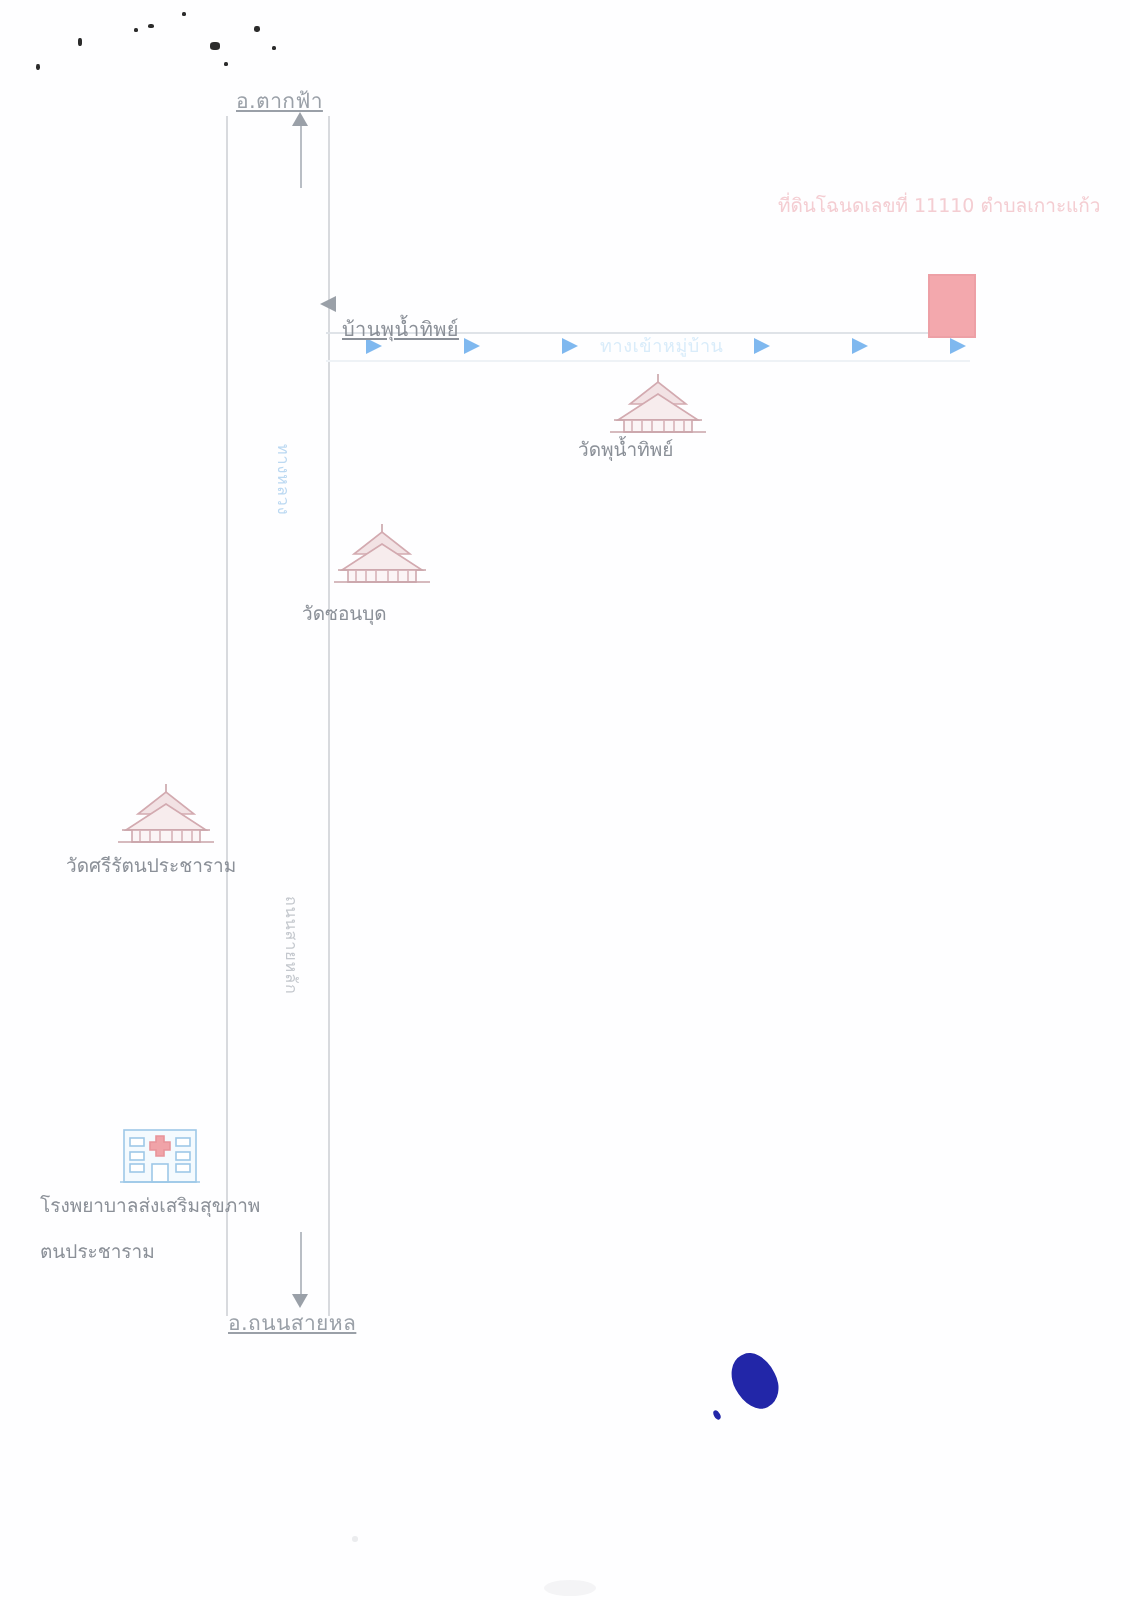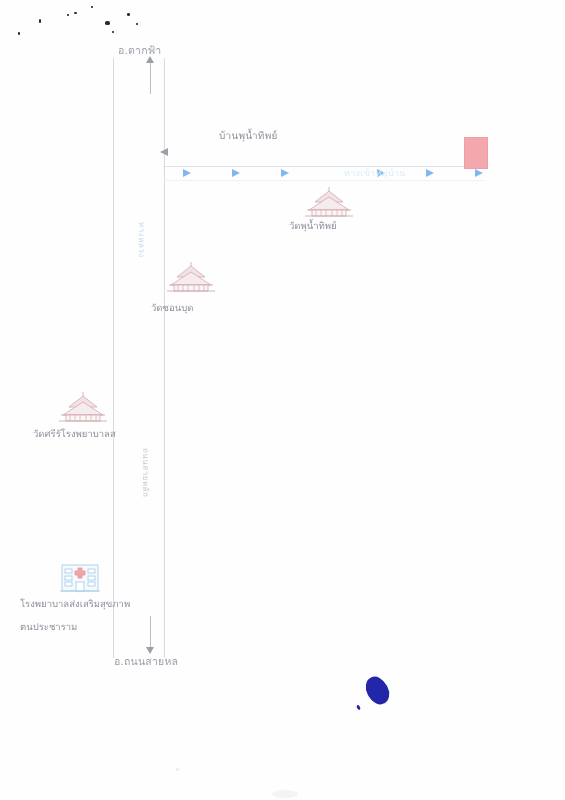--- a/index.html
+++ b/index.html
@@ -57,20 +57,21 @@
     border-bottom:4px solid transparent;
     border-right:8px solid #9aa0a8;
   }
   
   .lbl{
     position:absolute;
     white-space:nowrap;
     font-size:10px;
     color:#8f959d;
     letter-spacing:.2px;
+    text-decoration:underline;
   }
   .lbl-dist{ font-size:10.5px;color:#9aa0a8; }
   .lbl-place{ font-size:10px;color:#8b9098; }
   .lbl-poi{
     position:absolute;
     text-align:left;
     font-size:9.5px;
     color:#8b9098;
     white-space:nowrap;
     line-height:13px;
@@ -92,21 +93,20 @@
     transform-origin:0 0;
     transform:rotate(90deg);
     letter-spacing:.5px;
   }
   .lbl-road-h{
     position:absolute;
     font-size:9px;
     color:#d9ecfa;
     white-space:nowrap;
     letter-spacing:.3px;
-    margin-left:44px;
   }
   .lbl-addr{
     position:absolute;
     font-size:9.5px;
     color:#f4cdd2;
     white-space:nowrap;
     line-height:24px;
   }
   
   .marker-rect{
@@ -174,22 +174,23 @@
   <div class="arrow-right-blue" style="left:183px;top:169px;"></div>
   <div class="arrow-right-blue" style="left:232px;top:169px;"></div>
   <div class="arrow-right-blue" style="left:281px;top:169px;"></div>
   <div class="arrow-right-blue" style="left:377px;top:169px;"></div>
   <div class="arrow-right-blue" style="left:426px;top:169px;"></div>
   <div class="arrow-right-blue" style="left:475px;top:169px;"></div>
 
   <div class="lbl-road-h" style="left:300px;top:166px;">ทางเข้าหมู่บ้าน</div>
 
   <div class="arrow-left-grey" style="left:160px;top:148px;"></div>
-  <div class="lbl lbl-place" style="left:171px;top:128px;margin-left:48px;">บ้านพุน้ำทิพย์</div>
-
+  <div class="lbl lbl-place" style="left:171px;top:157px;">บ้านพุน้ำทิพย์</div>
+
+  <div class="lbl-addr" style="left:389px;top:92px;">ที่ดินโฉนดเลขที่ 11110  ตำบลเกาะแก้ว</div>
 
   <div class="marker-rect" style="left:464px;top:137px;width:22px;height:30px;"></div>
 
   <div class="temple-icon" style="left:303px;top:186px;width:52px;height:32px;">
     <svg width="52" height="32" viewBox="0 0 52 32" xmlns="http://www.w3.org/2000/svg">
       <g stroke="#c9a3a8" stroke-width="0.8" fill="none">
         <path d="M26 1 L26 5"></path>
         <path d="M12 16 L26 5 L40 16 Z" fill="#f2e2e4" stroke="#d3aab0"></path>
         <path d="M6 24 L26 11 L46 24 Z" fill="#f7eced" stroke="#d3aab0"></path>
         <path d="M4 24 L48 24" stroke="#c9a3a8"></path>
@@ -222,21 +223,21 @@
         <path d="M26 1 L26 5"></path>
         <path d="M12 16 L26 5 L40 16 Z" fill="#f2e2e4" stroke="#d3aab0"></path>
         <path d="M6 24 L26 11 L46 24 Z" fill="#f7eced" stroke="#d3aab0"></path>
         <path d="M4 24 L48 24" stroke="#c9a3a8"></path>
         <rect x="9" y="24" width="34" height="6" fill="#fbf5f6" stroke="#cfa8ae"></rect>
         <path d="M13 24 L13 30 M18 24 L18 30 M23 24 L23 30 M29 24 L29 30 M34 24 L34 30 M39 24 L39 30" stroke="#d8b4b9"></path>
         <path d="M2 30 L50 30" stroke="#c9a3a8"></path>
       </g>
     </svg>
   </div>
-  <div class="lbl-poi" style="left:33px;top:427px;width:100px;">วัดศรีรัโรงพยาบาลส</div>
+  <div class="lbl-poi" style="left:33px;top:427px;width:100px;">วัดศรีรัตนประชาราม</div>
 
   <div class="hospital-icon" style="left:59px;top:561px;width:42px;height:32px;">
     <svg width="42" height="32" viewBox="0 0 42 32" xmlns="http://www.w3.org/2000/svg">
       <g stroke="#9ec8e8" stroke-width="0.8" fill="#f4fafe">
         <rect x="3" y="4" width="36" height="26"></rect>
         <path d="M19 7 L23 7 L23 10 L26 10 L26 14 L23 14 L23 17 L19 17 L19 14 L16 14 L16 10 L19 10 Z" fill="#f0a3a8" stroke="#e8949a"></path>
         <rect x="6" y="8" width="7" height="4" fill="#ffffff"></rect>
         <rect x="29" y="8" width="7" height="4" fill="#ffffff"></rect>
         <rect x="6" y="15" width="7" height="4" fill="#ffffff"></rect>
         <rect x="29" y="15" width="7" height="4" fill="#ffffff"></rect>

